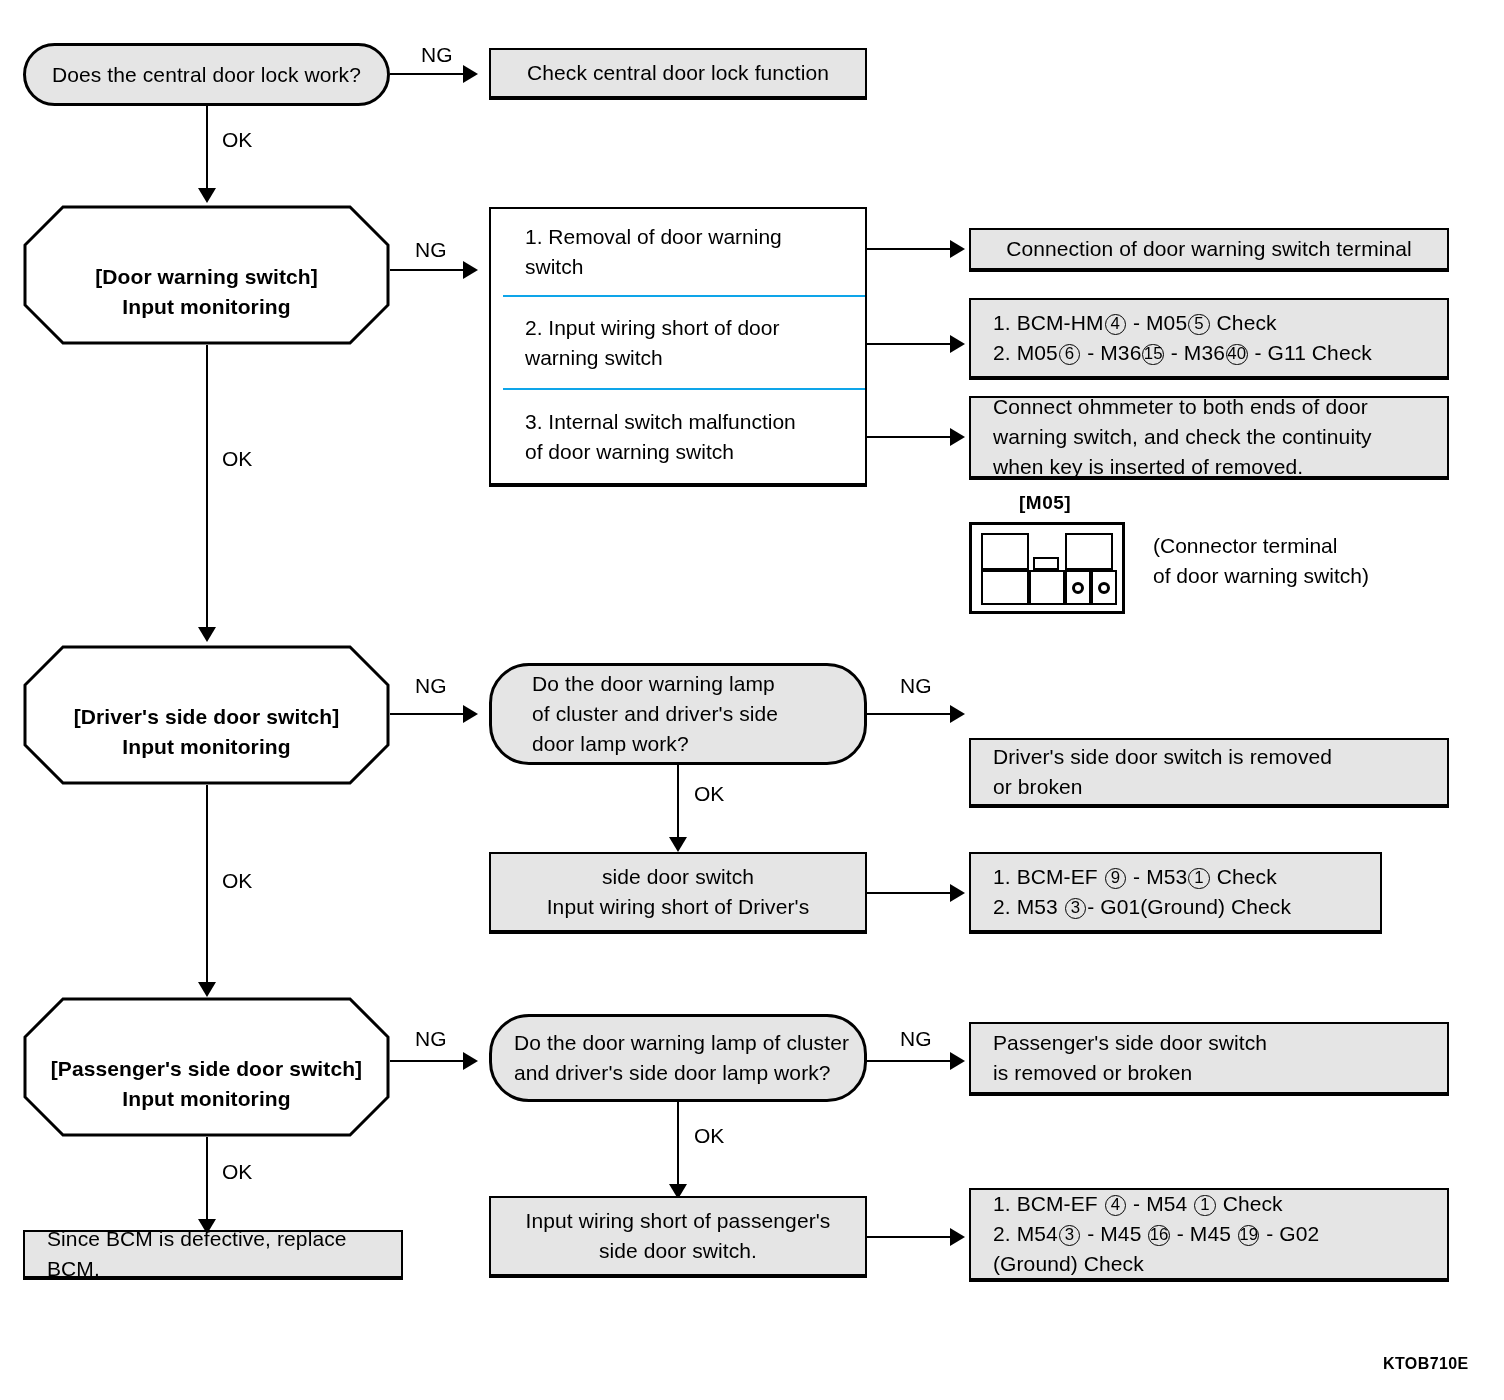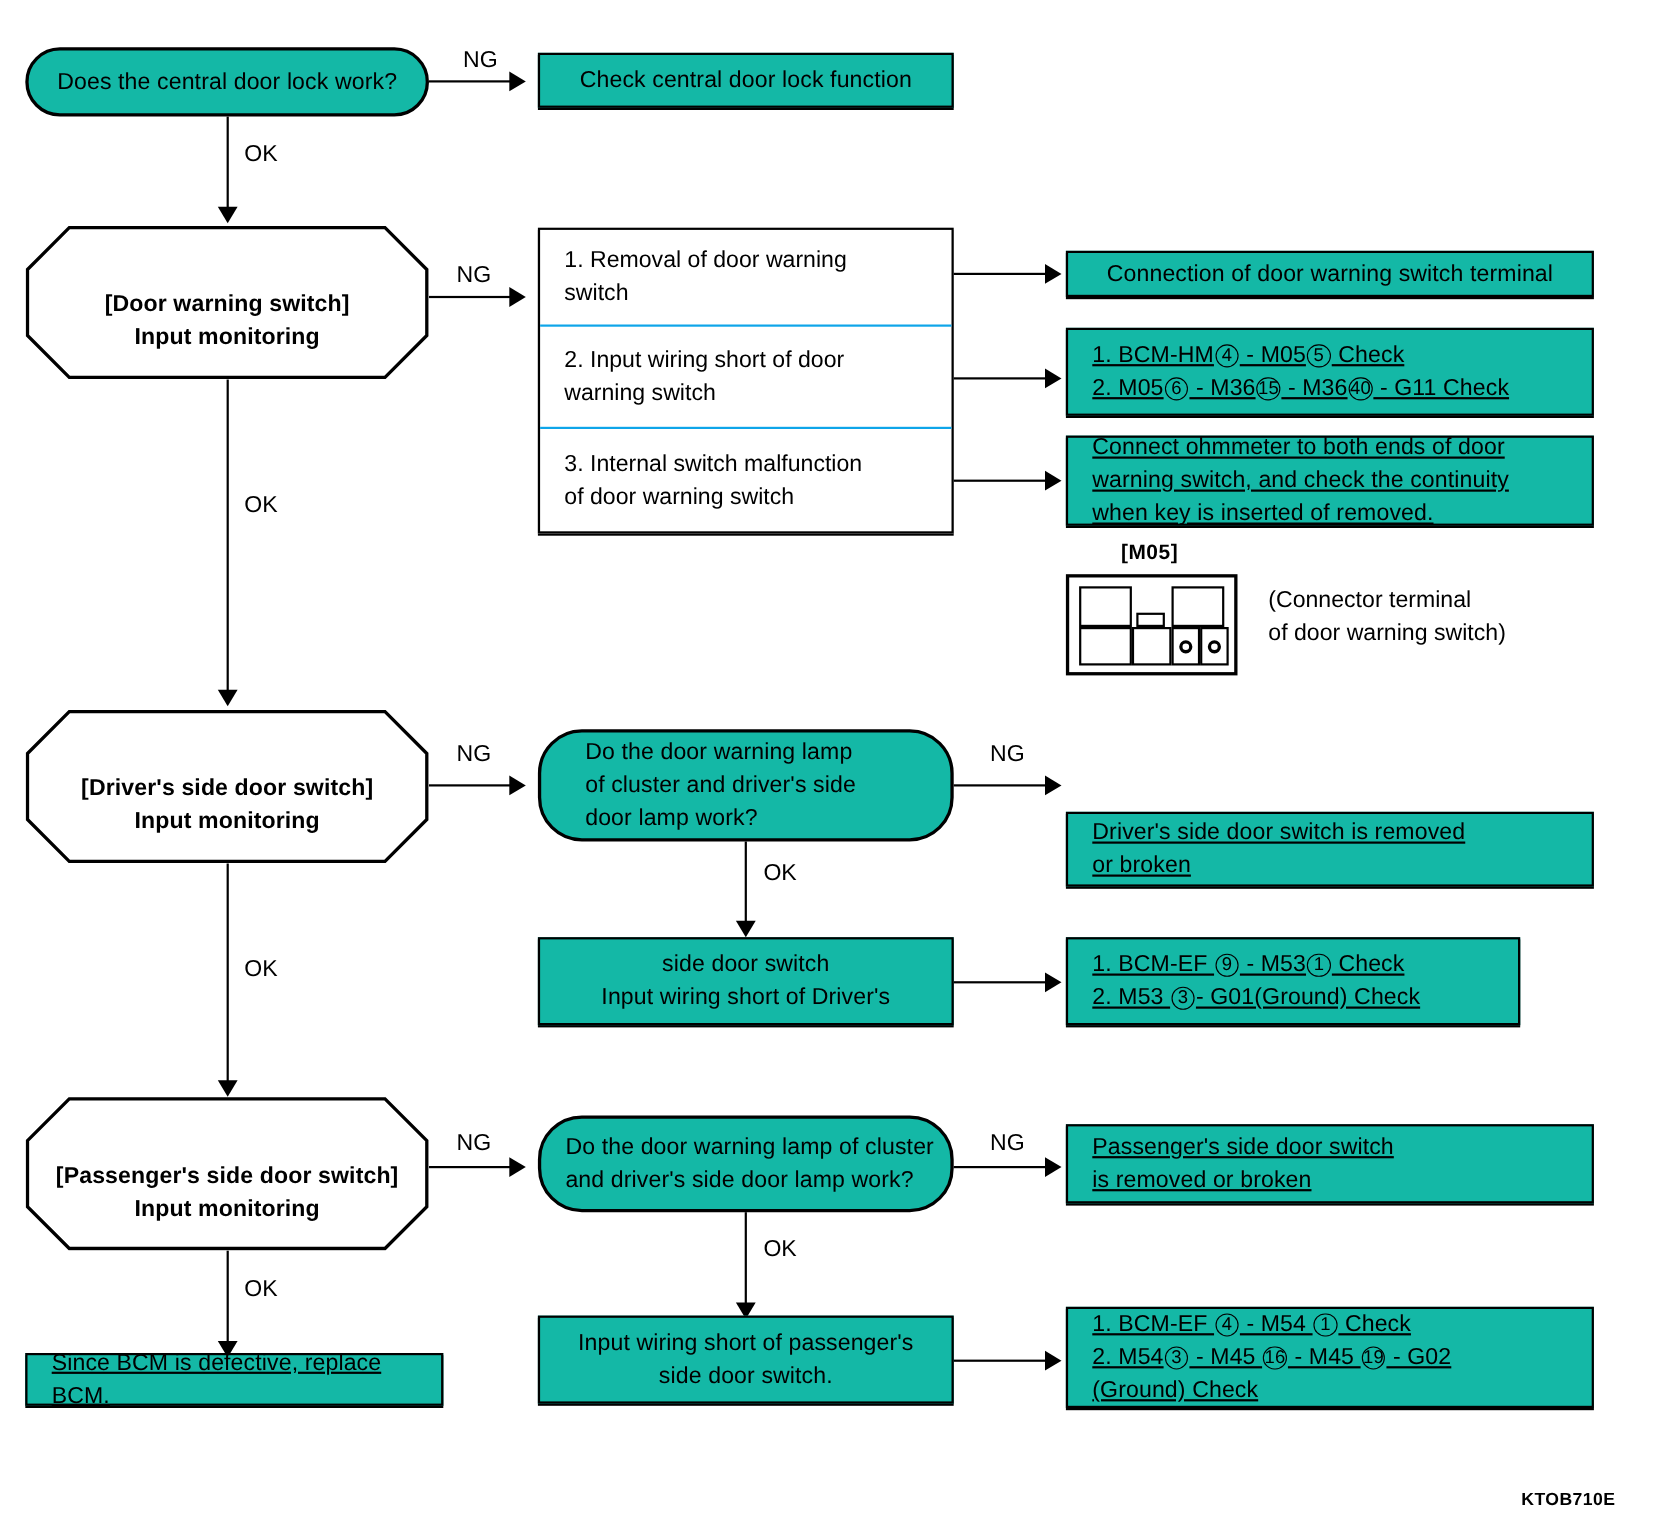--- a/index.html
+++ b/index.html
@@ -15,21 +15,21 @@
     overflow:hidden;
   }
 
   
   .node{
     position:absolute;
     box-sizing:border-box;
     display:flex;
     flex-direction:column;
     justify-content:center;
-    background:#14b8a6;
+    background:#e5e5e5;
   }
   .rect{
     border:2px solid #000;
     box-shadow:0 2px 0 0 #000;
   }
   .stadium{
     border:3px solid #000;
     border-radius:40px;
   }
   .octagon{
@@ -39,21 +39,21 @@
   .oct-svg{position:absolute;left:0;top:0;}
   .oct-label{position:relative;z-index:2;width:100%;text-align:center;font-weight:bold;}
 
   .txt{
     font-size:21px;
     line-height:30px;
     letter-spacing:.1px;
   }
   .txt-c{text-align:center;}
   .txt-l{text-align:left;}
-  .pad-l{padding-left:22px;padding-right:12px;text-decoration:underline;}
+  .pad-l{padding-left:22px;padding-right:12px;}
   .pad-c{padding-left:14px;padding-right:14px;}
 
   
   .listbox{
     position:absolute;
     box-sizing:border-box;
     border:2px solid #000;
     box-shadow:0 2px 0 0 #000;
     background:#fff;
   }
@@ -170,21 +170,21 @@
     <div class="oct-label txt txt-c" style="margin-top:34px;">
       <div>[Door warning switch]</div>
       <div>Input monitoring</div>
     </div>
   </div>
 
   <div class="ln ln-h" style="left:390px;top:269px;width:75px;"></div>
   <div class="arrow-r" style="left:463px;top:261px;"></div>
   <div class="edge-label" style="left:415px;top:239px;">NG</div>
 
-  <div class="listbox" style="left:489px;top:207px;width:378px;height:278px;">
+  <div class="listbox" style="left:489px;top:207px;width:378px;height:278px;padding-left:12px;">
     <div class="listrow" style="height:86px;">
       <div>1. Removal of door warning</div>
       <div>switch</div>
     </div>
     <div class="listrow" style="height:93px;">
       <div>2. Input wiring short of door</div>
       <div>warning switch</div>
     </div>
     <div class="listrow" style="height:95px;">
       <div>3. Internal switch malfunction</div>

